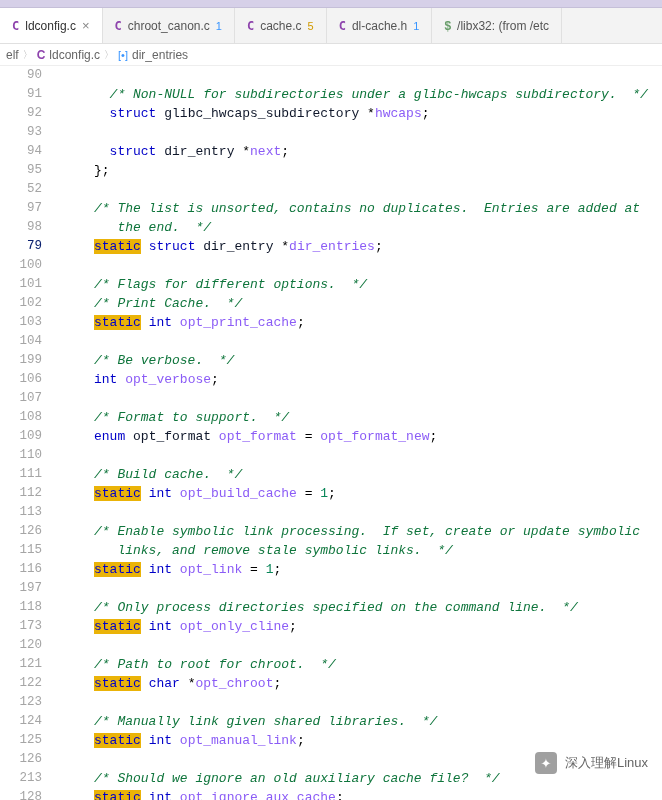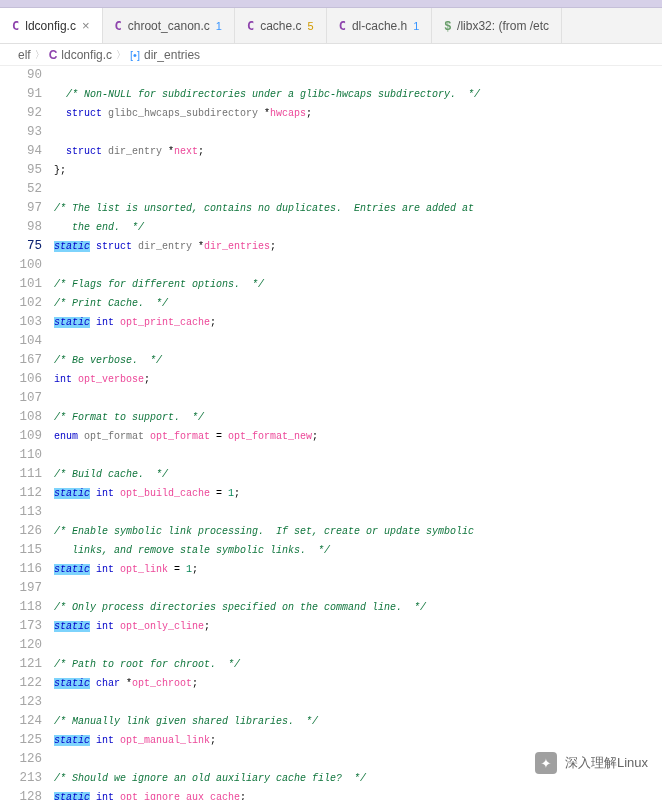--- a/index.html
+++ b/index.html
@@ -63,21 +63,21 @@
 }
 .tab .close {
   color: #888;
   font-size: 13px;
   cursor: pointer;
 }
 .breadcrumb {
   display: flex;
   align-items: center;
   height: 22px;
-  padding: 0 18px;
+  padding: 0 6px;
   font-family: -apple-system, 'Segoe UI', sans-serif;
   font-size: 12px;
   color: #666;
   gap: 4px;
   background: #fff;
   border-bottom: 1px solid #eee;
 }
 .breadcrumb .chev {
   color: #aaa;
   font-size: 10px;
@@ -87,52 +87,52 @@
   font-weight: bold;
 }
 .breadcrumb .bc-symbol {
   color: #3794ff;
   font-size: 11px;
 }
 .editor {
   display: flex;
   height: 734px;
   overflow: hidden;
+  gap: 40px;
 }
 .gutter {
   width: 54px;
   text-align: right;
   padding-right: 12px;
   color: #a5a5a5;
   font-size: 12.5px;
   line-height: 19px;
   user-select: none;
   padding-top: 0;
 }
 .gutter .ln { height: 19px; }
 .gutter .ln.current { color: #0b216f; font-weight: normal; }
 .code {
   flex: 1;
-  font-size: 10px;
+  font-size: 13px;
   line-height: 19px;
   white-space: pre;
   color: #333;
   overflow: hidden;
 }
 .code .row { height: 19px; }
 .tk-comment { color: #0f753c; font-style: italic; }
 .tk-keyword { color: #0000c8; }
-.tk-type { color: #737373; }
-.tk-var { color: #ec4899; }
+.tk-type { color: #0f172a; }
+.tk-var { color: #8b5cf6; }
 .tk-num { color: #098658; }
 .tk-punct { color: #000; }
 .tk-highlight {
-  background: #7dd3fc;
+  background: #eab308;
   color: #0000c8;
-  font-style: italic;
 }
 .watermark {
   position: absolute;
   right: 14px;
   bottom: 26px;
   display: flex;
   align-items: center;
   gap: 8px;
   color: #666;
   font-family: sans-serif;
@@ -196,27 +196,27 @@
   <div class="gutter" id="gutter">
       <div class="ln">90</div>
       <div class="ln">91</div>
       <div class="ln">92</div>
       <div class="ln">93</div>
       <div class="ln">94</div>
       <div class="ln">95</div>
       <div class="ln">52</div>
       <div class="ln">97</div>
       <div class="ln">98</div>
-      <div class="ln current">75</div>
+      <div class="ln current">79</div>
       <div class="ln">100</div>
       <div class="ln">101</div>
       <div class="ln">102</div>
       <div class="ln">103</div>
       <div class="ln">104</div>
-      <div class="ln">167</div>
+      <div class="ln">199</div>
       <div class="ln">106</div>
       <div class="ln">107</div>
       <div class="ln">108</div>
       <div class="ln">109</div>
       <div class="ln">110</div>
       <div class="ln">111</div>
       <div class="ln">112</div>
       <div class="ln">113</div>
       <div class="ln">126</div>
       <div class="ln">115</div>

